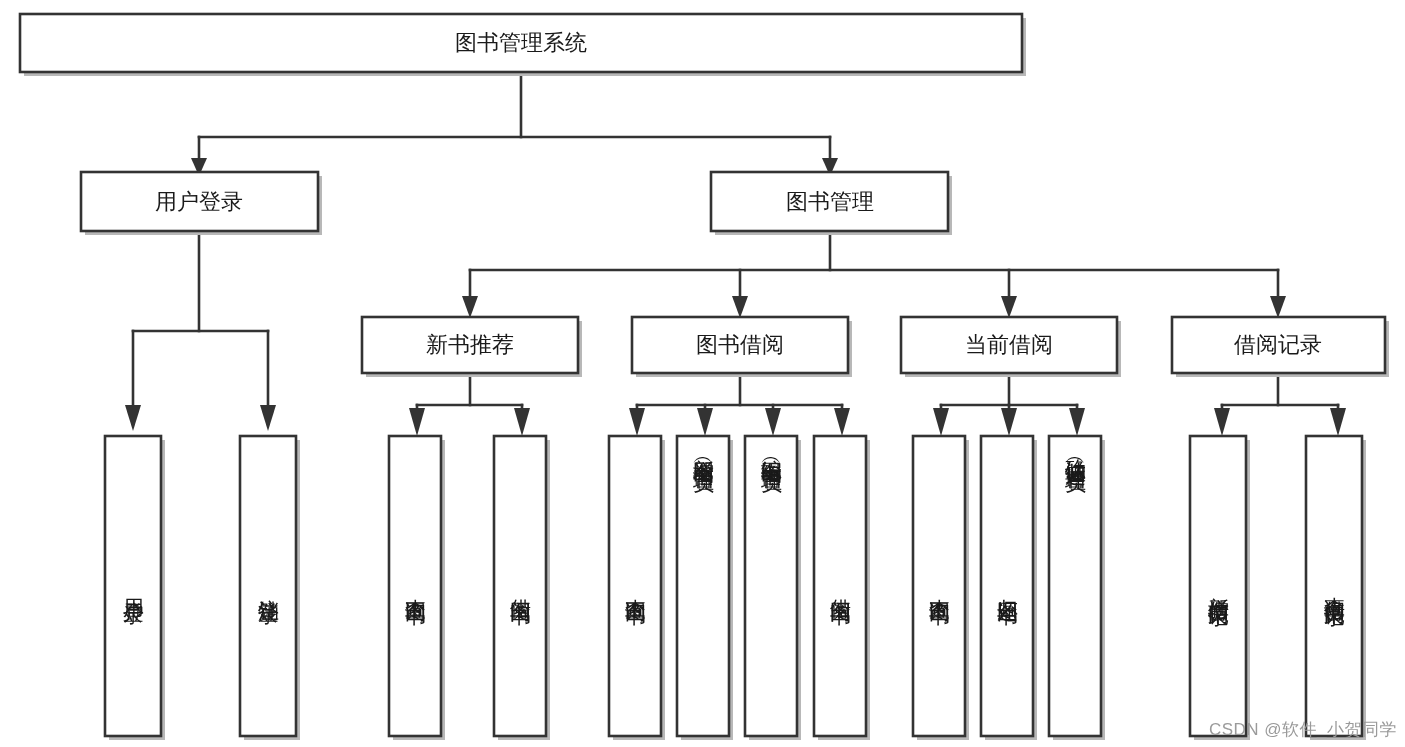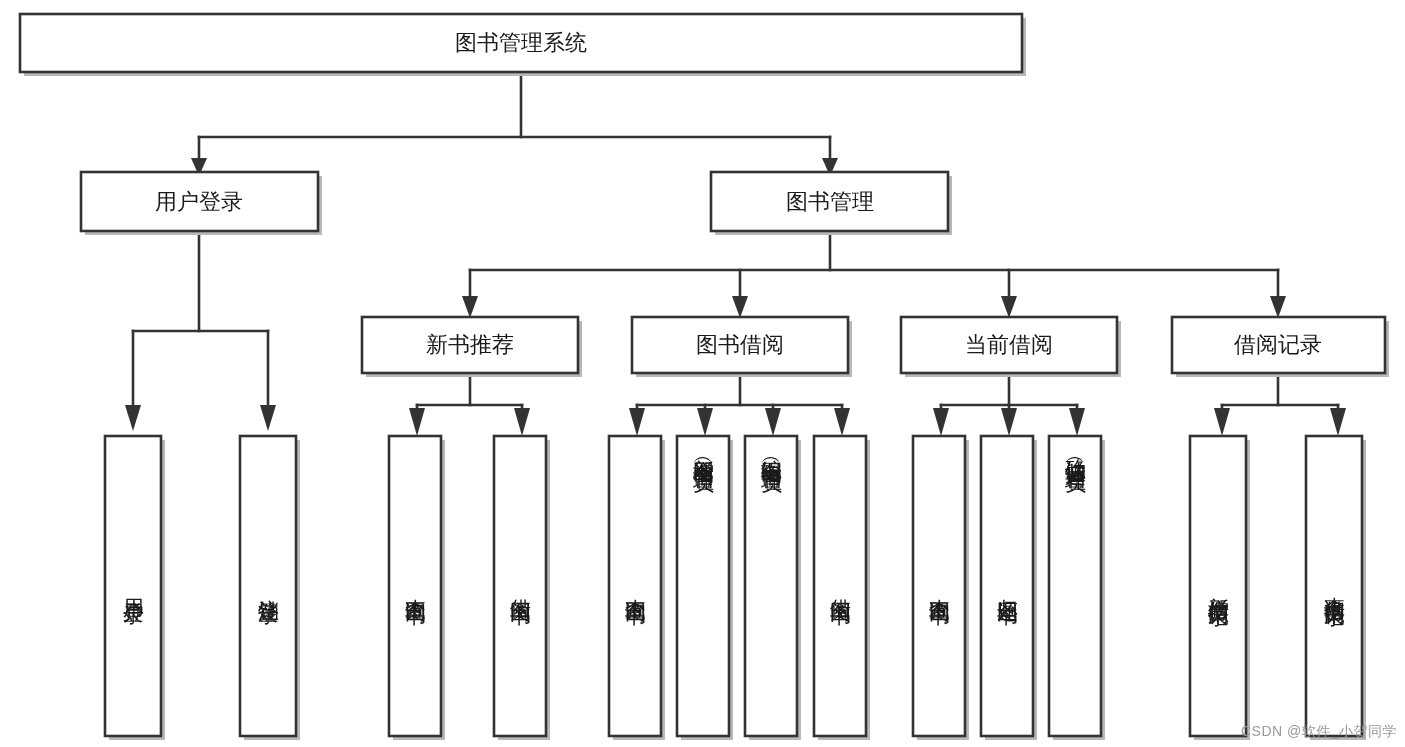--- a/index.html
+++ b/index.html
@@ -65,21 +65,21 @@
     line-height: 1.18;
     letter-spacing: 2px;
     color: #1a1a1a;
     white-space: nowrap;
   }
   .watermark {
     position: absolute;
     right: 8px;
     bottom: 6px;
     font-family: "Liberation Sans", "DejaVu Sans", sans-serif;
-    font-size: 14px;
+    font-size: 17px;
     color: #9a9a9a;
     letter-spacing: 0.5px;
     user-select: none;
   }
 </style>
 </head>
 <body>
 
 <div id="diagram-root">
 

